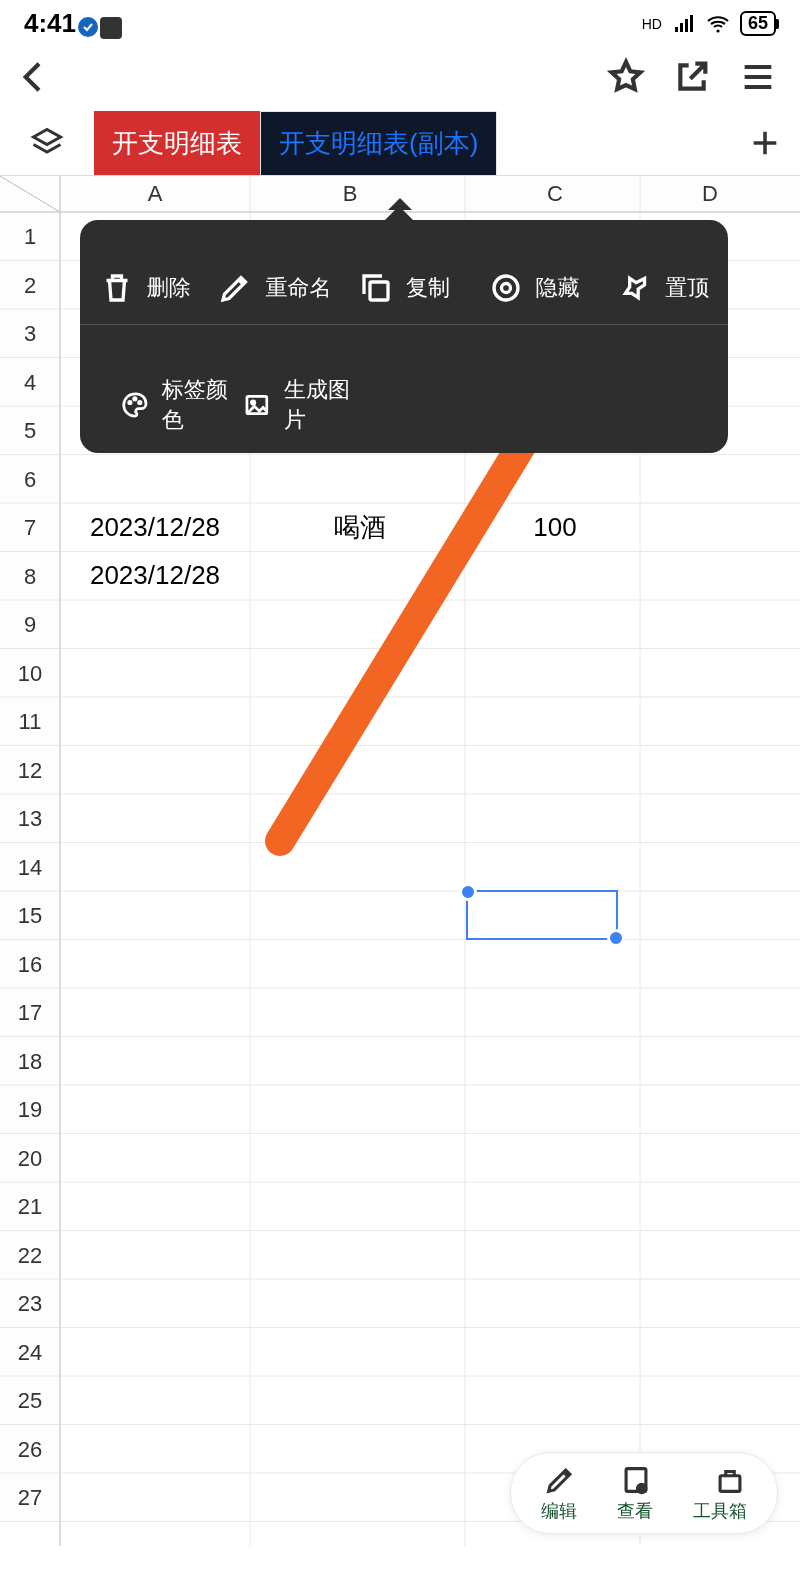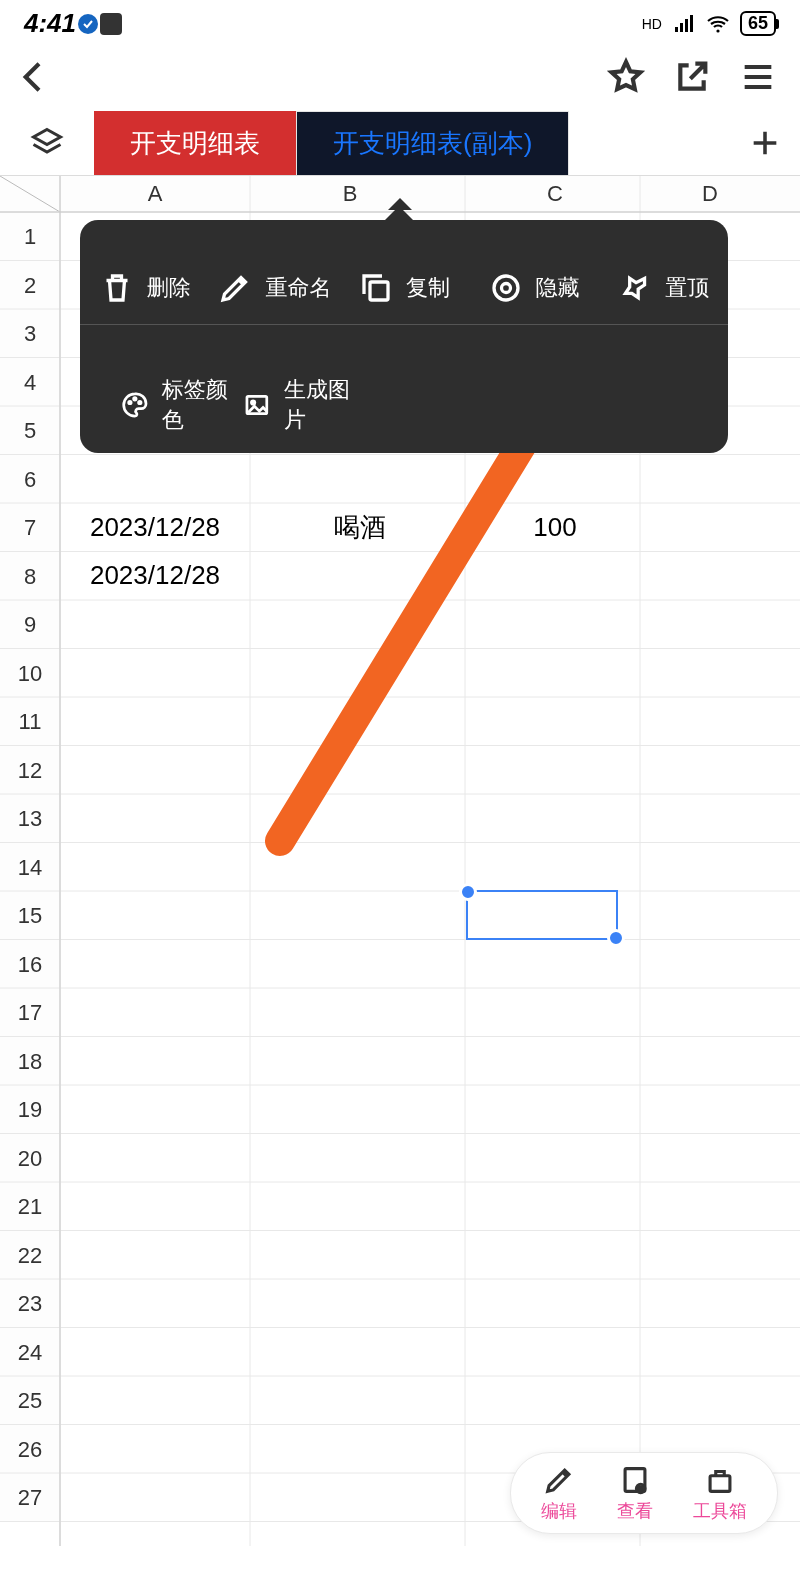--- a/index.html
+++ b/index.html
@@ -1,36 +1,36 @@
 <!DOCTYPE html>
 <html><head>
 <meta charset="utf-8">
 <style>
   * { box-sizing: border-box; margin: 0; padding: 0; }
   html, body { width: 800px; height: 1590px; font-family: -apple-system, "Helvetica Neue", Arial, sans-serif; background: #fff; color: #000; overflow: hidden; }
   
   
   .status-bar { display:flex; justify-content:space-between; align-items:center; padding: 8px 24px 4px; font-size:26px; font-weight:600; }
-  .status-left { display:flex; align-items:center; gap:0;font-style:italic; }
+  .status-left { display:flex; align-items:flex-end; gap:0; }
   .status-right { display:flex; align-items:center; gap:10px; }
   .status-icon { width:24px; height:24px; }
   .battery-box { border:2px solid #000; border-radius:6px; padding:0 6px; font-size:18px; font-weight:700; position:relative; }
   .battery-box::after { content:""; position:absolute; right:-5px; top:6px; width:3px; height:10px; background:#000; border-radius:0 2px 2px 0;}
   .mini-app { width:22px; height:22px; background:#333; border-radius:4px; }
   .cir-icon { width:24px; height:24px; }
   
   
   .topnav { display:flex; align-items:center; justify-content:space-between; padding: 14px 22px 14px 14px; }
   .topnav-left, .topnav-right { display:flex; align-items:center; gap:26px;}
   .nav-icon { width:40px; height:40px; stroke:#333; fill:none; stroke-width:2.5; }
   
   
   .tabs-row { display:flex; align-items:stretch; border-bottom:1px solid #dcdcdc; }
   .layers-btn { width:94px; display:flex; align-items:center; justify-content:center; }
-  .tab { padding: 14px 36px; font-size:26px; display:flex; align-items:center; }
+  .tab { padding: 14px 18px; font-size:26px; display:flex; align-items:center; }
   .tab.active { background:#d32f2f; color:#fff; }
   .tab.inactive { color:#1976ff; background:#0f172a; border:1px solid #e5e5e5; border-bottom:none;}
   .add-tab { margin-left:auto; width:70px; display:flex; align-items:center; justify-content:center; }
   
   
   .sheet { position:relative; }
   svg.grid { display:block; }
   
   
   .ctxmenu { position:absolute; left:80px; top:270px; width:648px; background:#2e2e2e; border-radius:18px; color:#fff; z-index:5; }
@@ -43,21 +43,21 @@
   
   .arrow-svg { position:absolute; left:0; top:0; pointer-events:none; z-index:4; }
   
   
   .cell-sel { position:absolute; border:2.5px solid #3b82f6; }
   .cell-handle { position:absolute; width:18px; height:18px; background:#3b82f6; border:3px solid #fff; border-radius:50%; }
   
   
   .bottom-bar { position:absolute; left:0; right:0; bottom:0; display:flex; align-items:center; justify-content:flex-end; padding:0 22px 12px; }
   .bottom-pill { background:#fff; border:1px solid #e9e9e9; border-radius:40px; padding:10px 30px; display:flex; gap:40px; box-shadow:0 2px 8px rgba(0,0,0,0.08); }
-  .bottom-item { display:flex; flex-direction:column; align-items:center; font-size:18px; gap:2px; color:#ec4899;}
+  .bottom-item { display:flex; flex-direction:column; align-items:flex-end; font-size:18px; gap:2px; color:#14532d;}
   .bottom-item svg { width:34px; height:34px; stroke:#333; fill:none; stroke-width:2.2; }
 </style>
 </head>
 <body>
 
 <div class="status-bar">
   <div class="status-left">
     <span>4:41</span>
     <svg class="cir-icon" viewBox="0 0 24 24">
         <circle cx="12" cy="12" r="10" fill="#1565c0"></circle>

